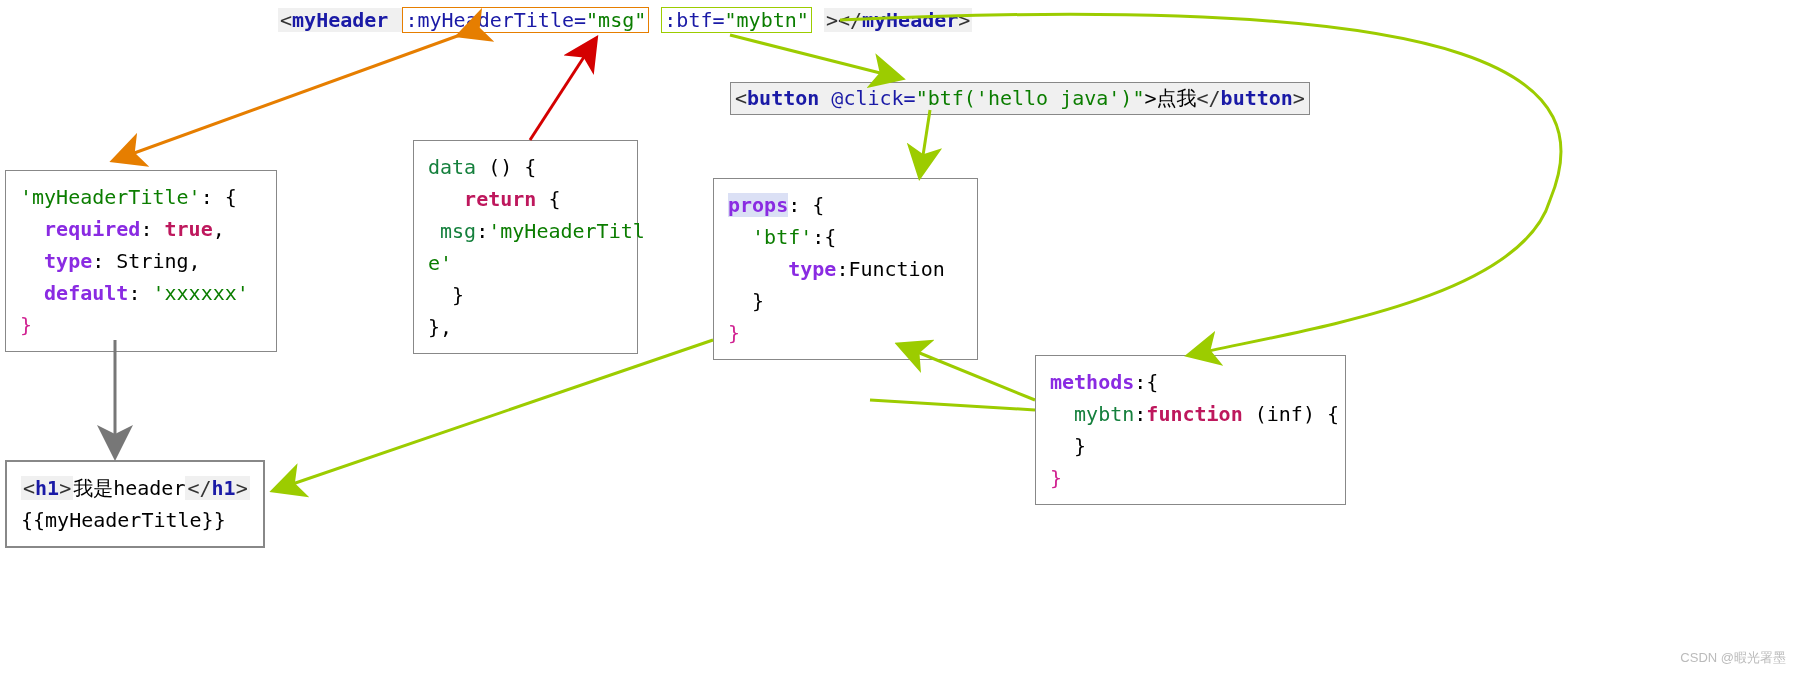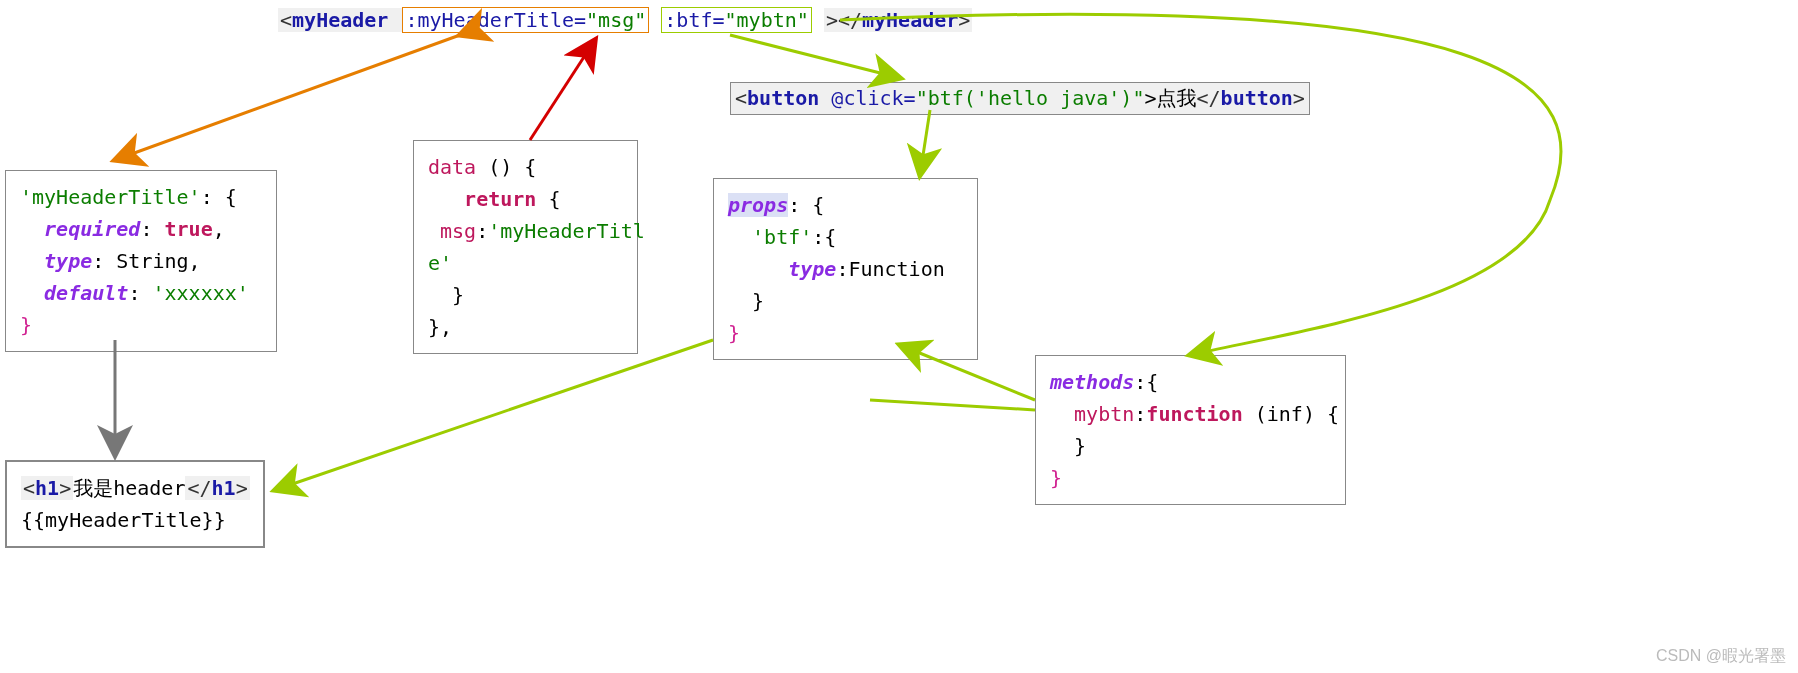--- a/index.html
+++ b/index.html
@@ -20,23 +20,23 @@
     padding: 10px 14px;
     background: #fff;
     line-height: 1.6;
   }
   .code-line { white-space: pre; }
   .hl { background: #f0f0f0; padding: 0 2px; margin-top: 12px; }
   .hl-blue { background: #dbe0f5; }
   .tag { color: #1a1aa6; font-weight: bold; }
   .attr { color: #1a1aa6; margin-top: 16px; }
   .str { color: #0b7d00; }
-  .kw { color: #8a2be2; font-weight: bold; font-style: italic; }
+  .kw { color: #8a2be2; font-weight: bold; }
   .kw2 { color: #be185d; font-weight: bold; }
-  .prop { color: #be185d; margin-top: 48px; }
+  .prop { color: #15803d; margin-top: 48px; }
   .punct { color: #333; }
   .pink { color: #d02090; }
   .top-line {
     position: absolute;
     top: 8px; left: 278px;
     font-family: Consolas, monospace;
   }
   .top-line span { vertical-align: baseline; }
   .border-orange { border: 1px solid #e67e00; padding: 0 2px; }
   .border-green { border: 1px solid #9ccc00; padding: 0 2px; }
@@ -44,21 +44,21 @@
     position: absolute;
     top: 82px; left: 730px;
     border: 1px solid #888;
     padding: 2px 4px;
     background: #f0f0f0;
   }
   .watermark {
     position: absolute;
     bottom: 6px; right: 12px;
     color: #bbb;
-    font-size: 16px;
+    font-size: 13px;
     font-family: sans-serif;
   }
   svg.arrows {
     position: absolute;
     top: 0; left: 0;
     width: 1798px; height: 673px;
     pointer-events: none;
   }
 </style>
 </head>

